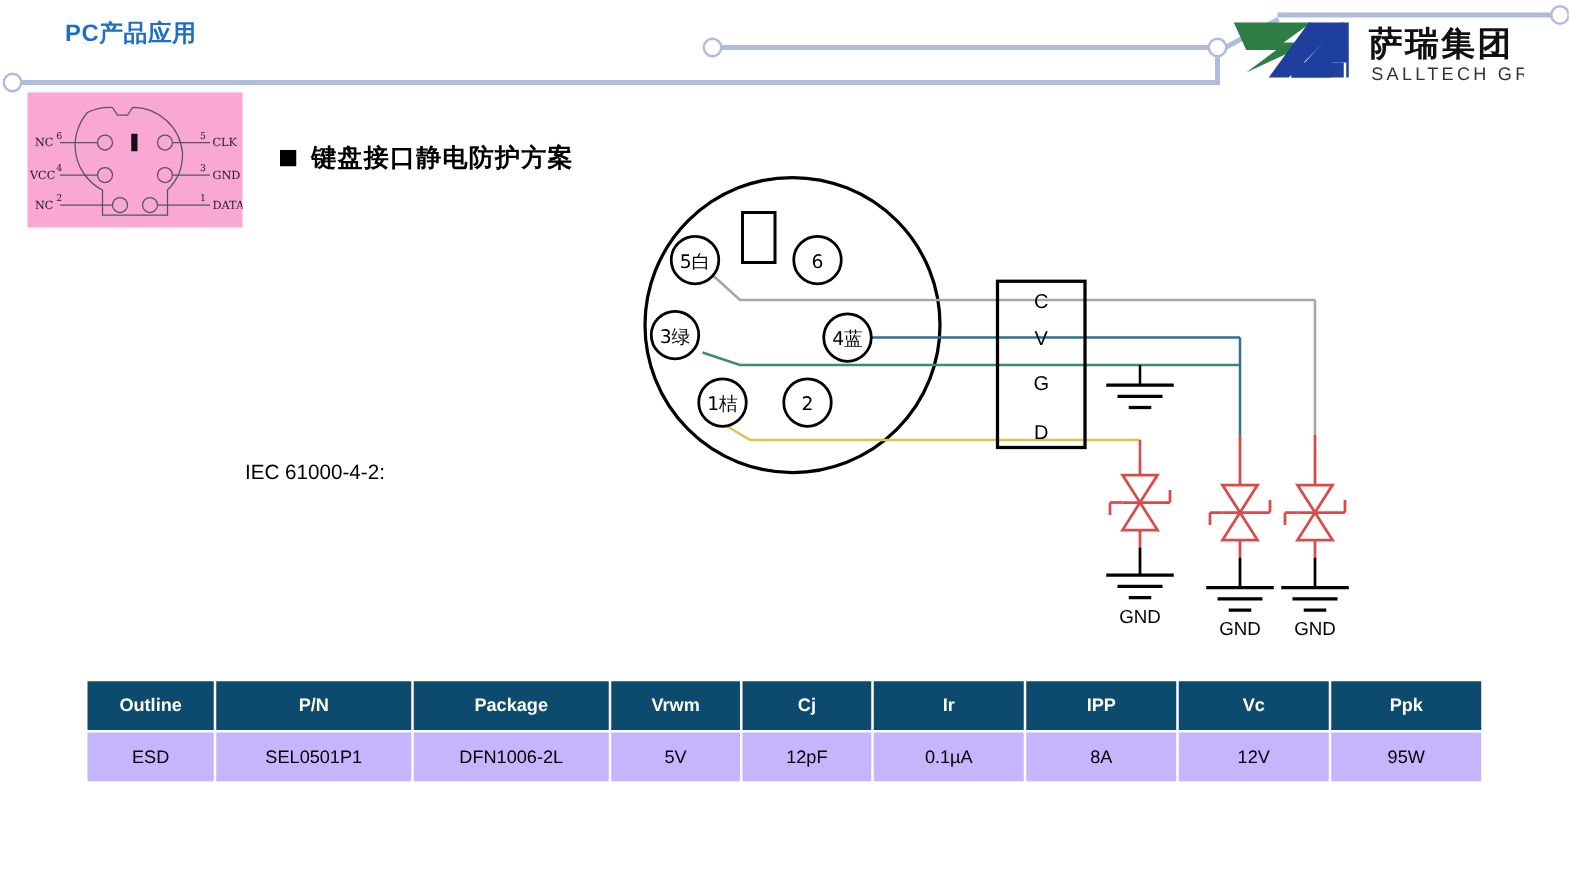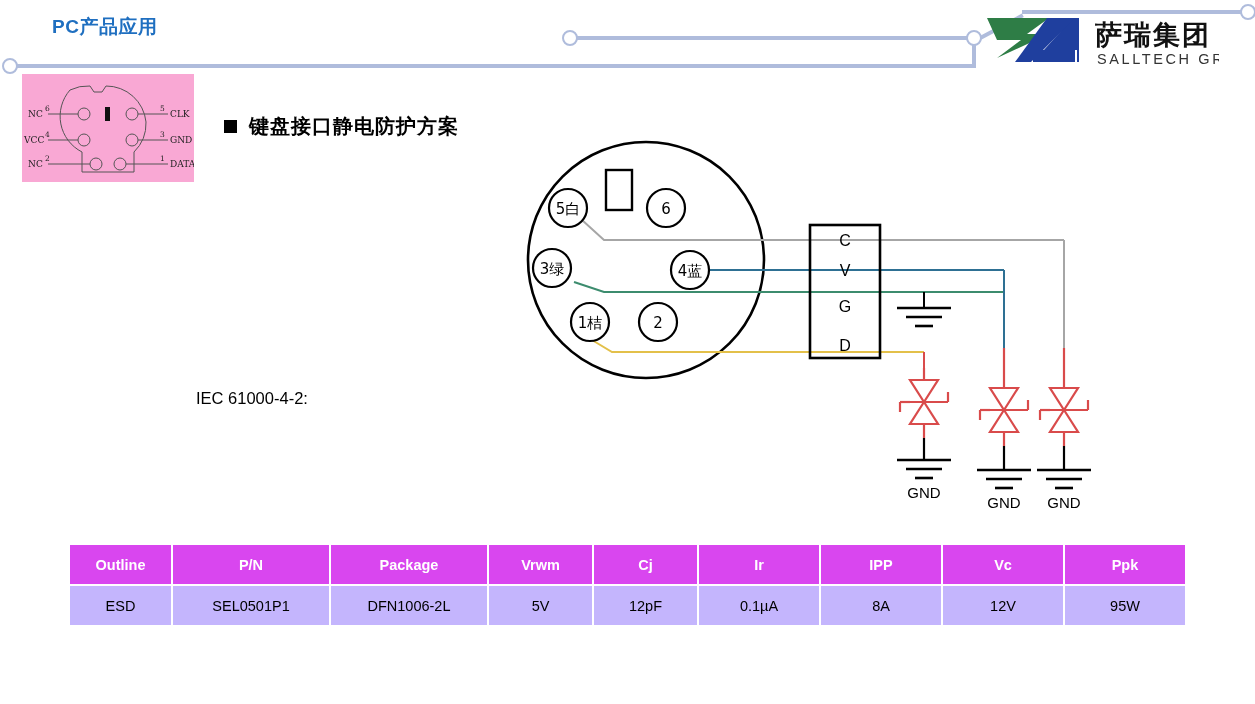--- a/index.html
+++ b/index.html
@@ -34,39 +34,39 @@
 
   
   #bullet-heading{
     left:208px; top:113px; display:flex; align-items:center; gap:12px;padding-left:16px;
   }
   #bullet-square{width:13px;height:13px;background:#000;display:inline-block;}
   #bullet-text{font-size:20px;font-weight:bold;letter-spacing:1px;}
 
   
   #iec-note{
-    left:196px; top:336px; font-size:16.5px; line-height:25px;
+    left:196px; top:316px; font-size:16.5px; line-height:25px;
     white-space:pre; color:#000;
   }
 
   
-  #schematic{left:504px;top:140px;width:620px;height:370px;}
+  #schematic{left:492px;top:140px;width:620px;height:370px;}
   #schematic svg{display:block;}
 
   
   #brand-logo{left:983px;top:12px;width:236px;height:62px;}
   #brand-logo svg{display:block;}
 
   
   #spec-table{
     position:absolute; left:68px; top:543px; width:1087px;
     border-collapse:collapse; table-layout:fixed;
   }
   #spec-table th{
-    background:#d946ef; color:#fff; font-size:14.5px; font-weight:bold;
+    background:#0c4a6e; color:#fff; font-size:14.5px; font-weight:bold;
     height:37px; border:2px solid #fff; text-align:center;
   }
   #spec-table td{
     background:#c4b5fd; color:#000; font-size:14.5px;
     height:37px; border:2px solid #fff; text-align:center;
   }
 </style>
 </head>
 <body>
 

